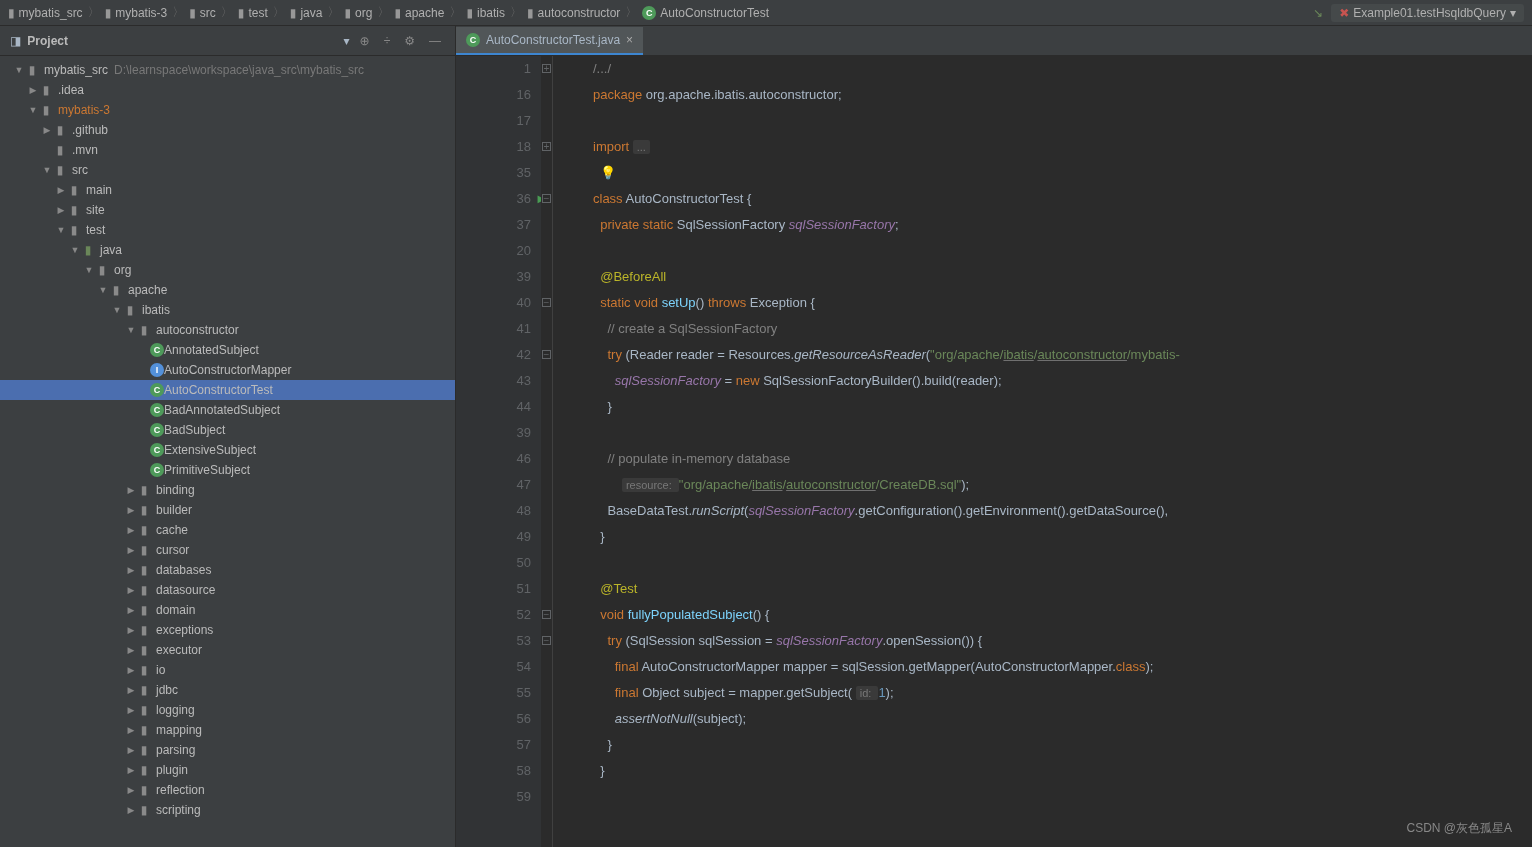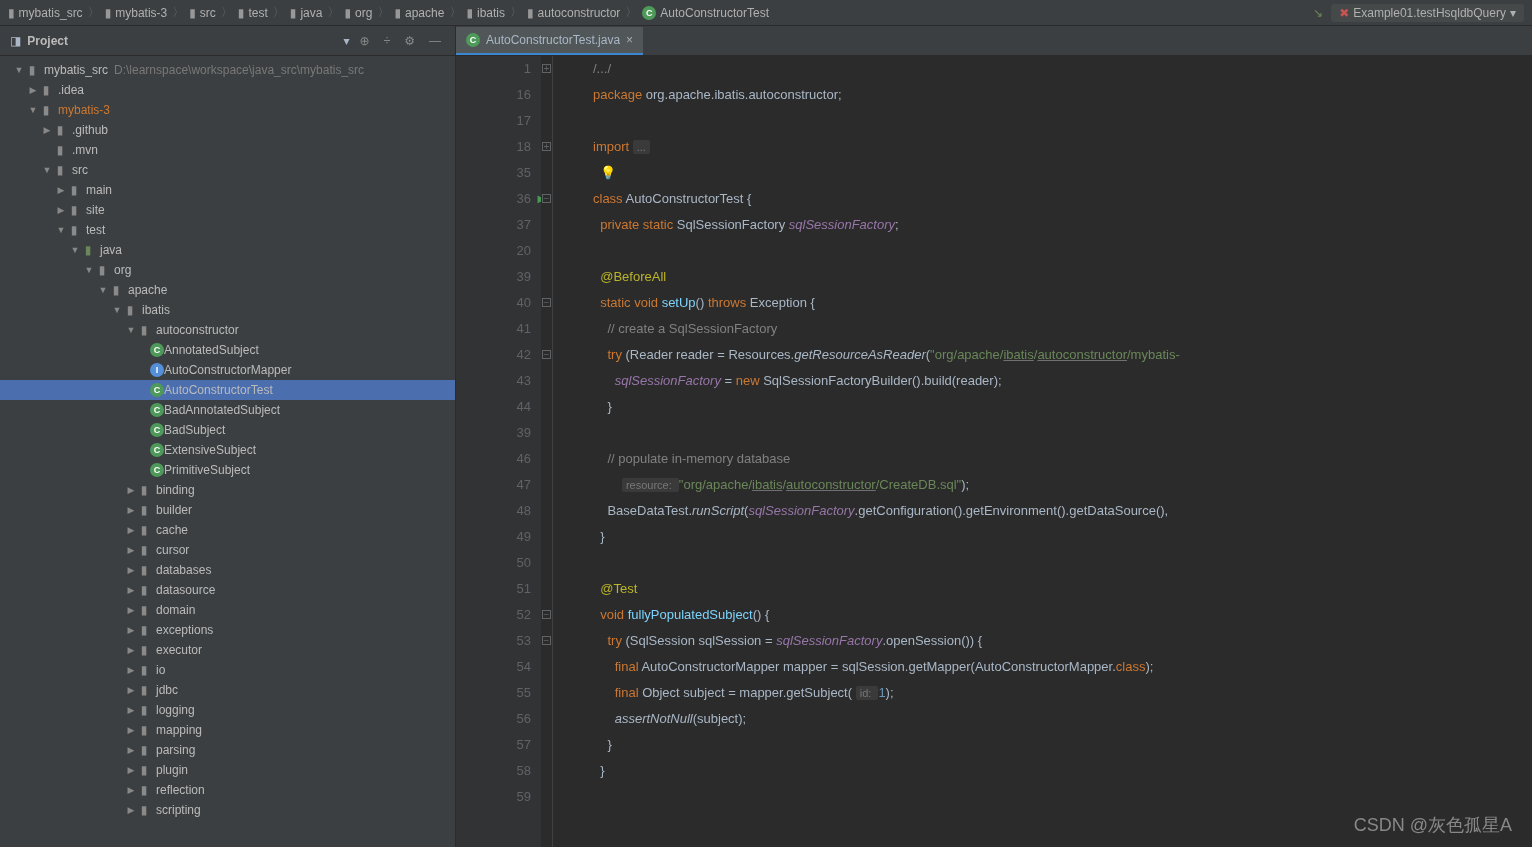--- a/index.html
+++ b/index.html
@@ -53,21 +53,21 @@
 .c-num { color: #6897bb; }
 .c-com { color: #808080; }
 .c-ann { color: #bbb529; }
 .c-fn { color: #7dd3fc; }
 .c-cls { color: #a9b7c6; }
 .c-fld { color: #9876aa; font-style: italic; }
 .c-stat { font-style: italic; }
 .c-hint { background: #3a3a3a; color: #787878; padding: 1px 4px; border-radius: 2px; font-style: normal; font-size: 11px; }
 .c-under { text-decoration: underline; text-decoration-color: #707070; }
 
-.watermark { position: absolute; bottom: 10px; right: 20px; color: #888; font-size: 18px; }
+.watermark { position: absolute; bottom: 10px; right: 20px; color: #888; font-size: 12px; }
 </style>
 </head>
 <body>
 
 <div class="breadcrumb">
   <div id="bc-container" style="display:flex;align-items:center;">
       <span class="bc-item">
         <span class="bc-icon-fold">▮</span> 
         <span>mybatis_src</span>
       </span>

